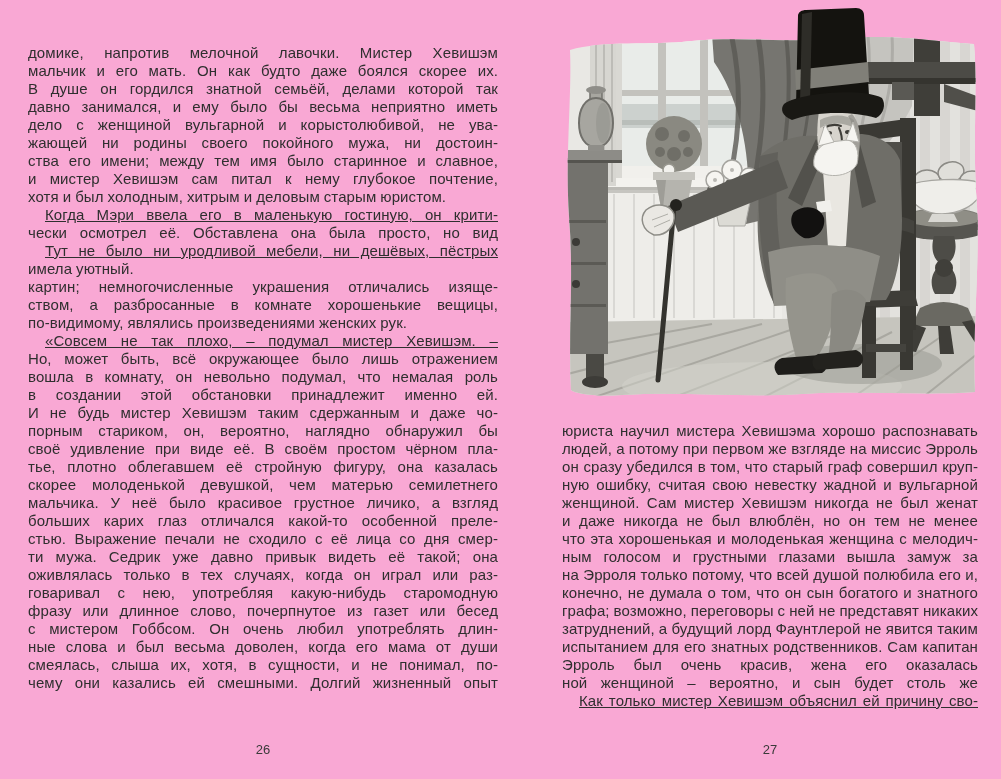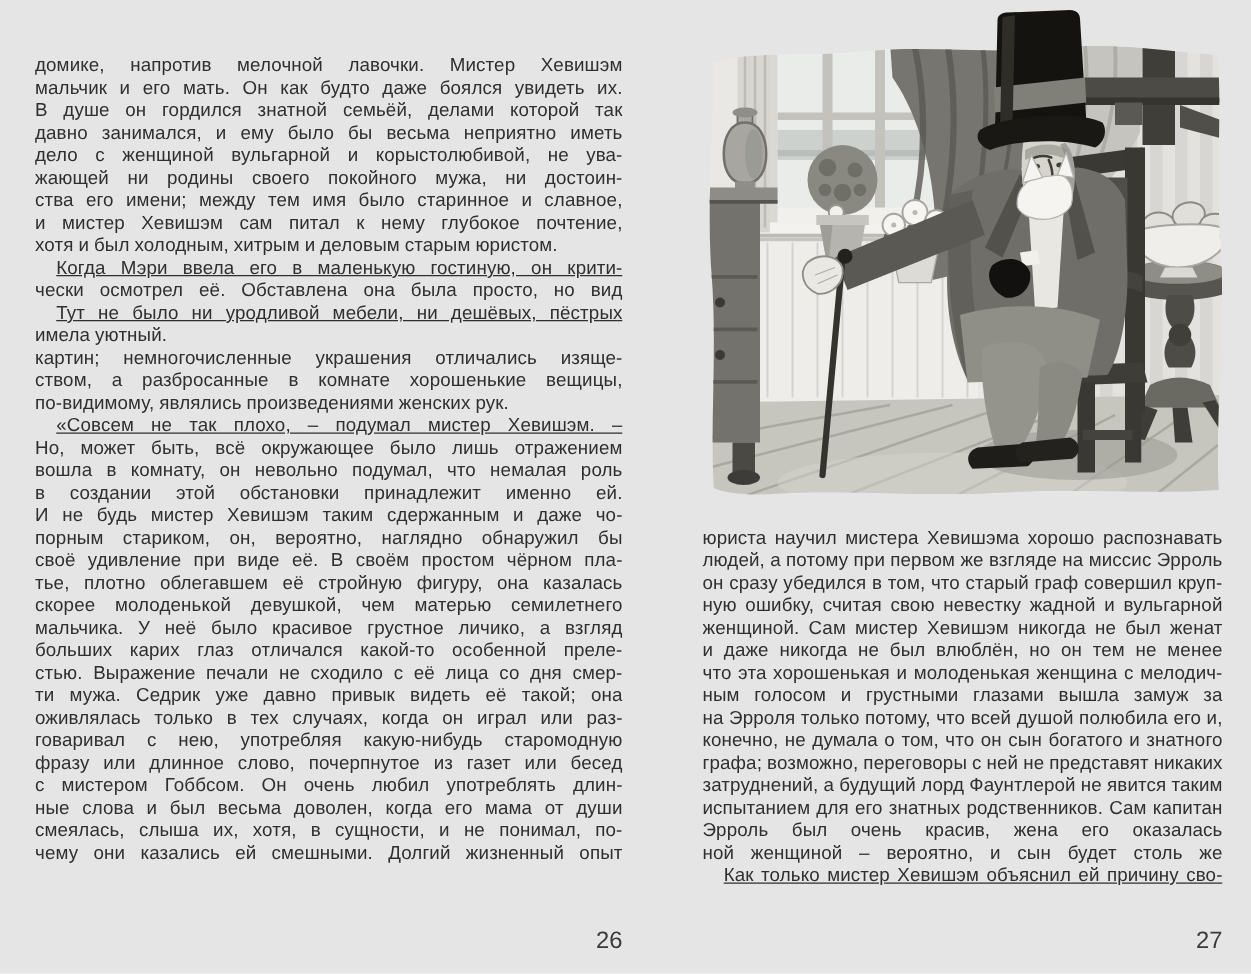--- a/index.html
+++ b/index.html
@@ -1,42 +1,42 @@
 <!DOCTYPE html>
 <html><head>
 <meta charset="utf-8">
 <style>
   * { margin: 0; padding: 0; box-sizing: border-box; }
   html, body { width: 1001px; height: 779px; background: #ffffff; overflow: hidden; }
   body { font-family: "Liberation Sans", sans-serif; color: #2f2f2f; position: relative; }
-  .spread { position: absolute; inset: 0; background: #e5e5e5; }
+  .spread { position: absolute; inset: 0; background: #f9a8d4; }
   .page { position: absolute; top: 0; height: 779px; }
   .page-left  { left: 0; width: 500px; }
   .page-right { left: 500px; width: 501px; }
   .text-block { position: absolute; font-size: 15px; line-height: 18px; letter-spacing: 0.1px; word-spacing: -0.3px; }
   .text-left  { left: 28px; top: 44px; width: 470px; }
   .text-right { left: 62px; top: 422px; width: 416px; }
   .line { height: 18px; line-height: 18px; text-align: justify; text-align-last: justify; overflow: hidden; }
   .line.indent { padding-left: 17px; text-decoration: underline; }
   .line.last { text-align-last: left; }
-  .page-number { position: absolute; top: 742px; font-size: 19px; color: #3a3a3a; text-align: right; }
+  .page-number { position: absolute; top: 742px; font-size: 13px; color: #3a3a3a; text-align: center; }
   .num-left  { left: 28px; width: 470px; }
   .num-right { left: 62px; width: 416px; }
   .illustration { position: absolute; left: 62px; top: 6px; width: 420px; height: 392px; }
   .illustration svg { display: block; }
 </style>
 </head>
 <body>
 
 <div class="spread">
 
   <section class="page page-left">
     <div class="text-block text-left">
         <div class="line">домике, напротив мелочной лавочки. Мистер Хевишэм</div>
-        <div class="line">мальчик и его мать. Он как будто даже боялся увидеть их.</div>
+        <div class="line">мальчик и его мать. Он как будто даже боялся скорее их.</div>
         <div class="line">В душе он гордился знатной семьёй, делами которой так</div>
         <div class="line">давно занимался, и ему было бы весьма неприятно иметь</div>
         <div class="line">дело с женщиной вульгарной и корыстолюбивой, не ува-</div>
         <div class="line">жающей ни родины своего покойного мужа, ни достоин-</div>
         <div class="line">ства его имени; между тем имя было старинное и славное,</div>
         <div class="line">и мистер Хевишэм сам питал к нему глубокое почтение,</div>
         <div class="line last">хотя и был холодным, хитрым и деловым старым юристом.</div>
         <div class="line indent">Когда Мэри ввела его в маленькую гостиную, он крити-</div>
         <div class="line">чески осмотрел её. Обставлена она была просто, но вид</div>
         <div class="line indent">Тут не было ни уродливой мебели, ни дешёвых, пёстрых</div>

